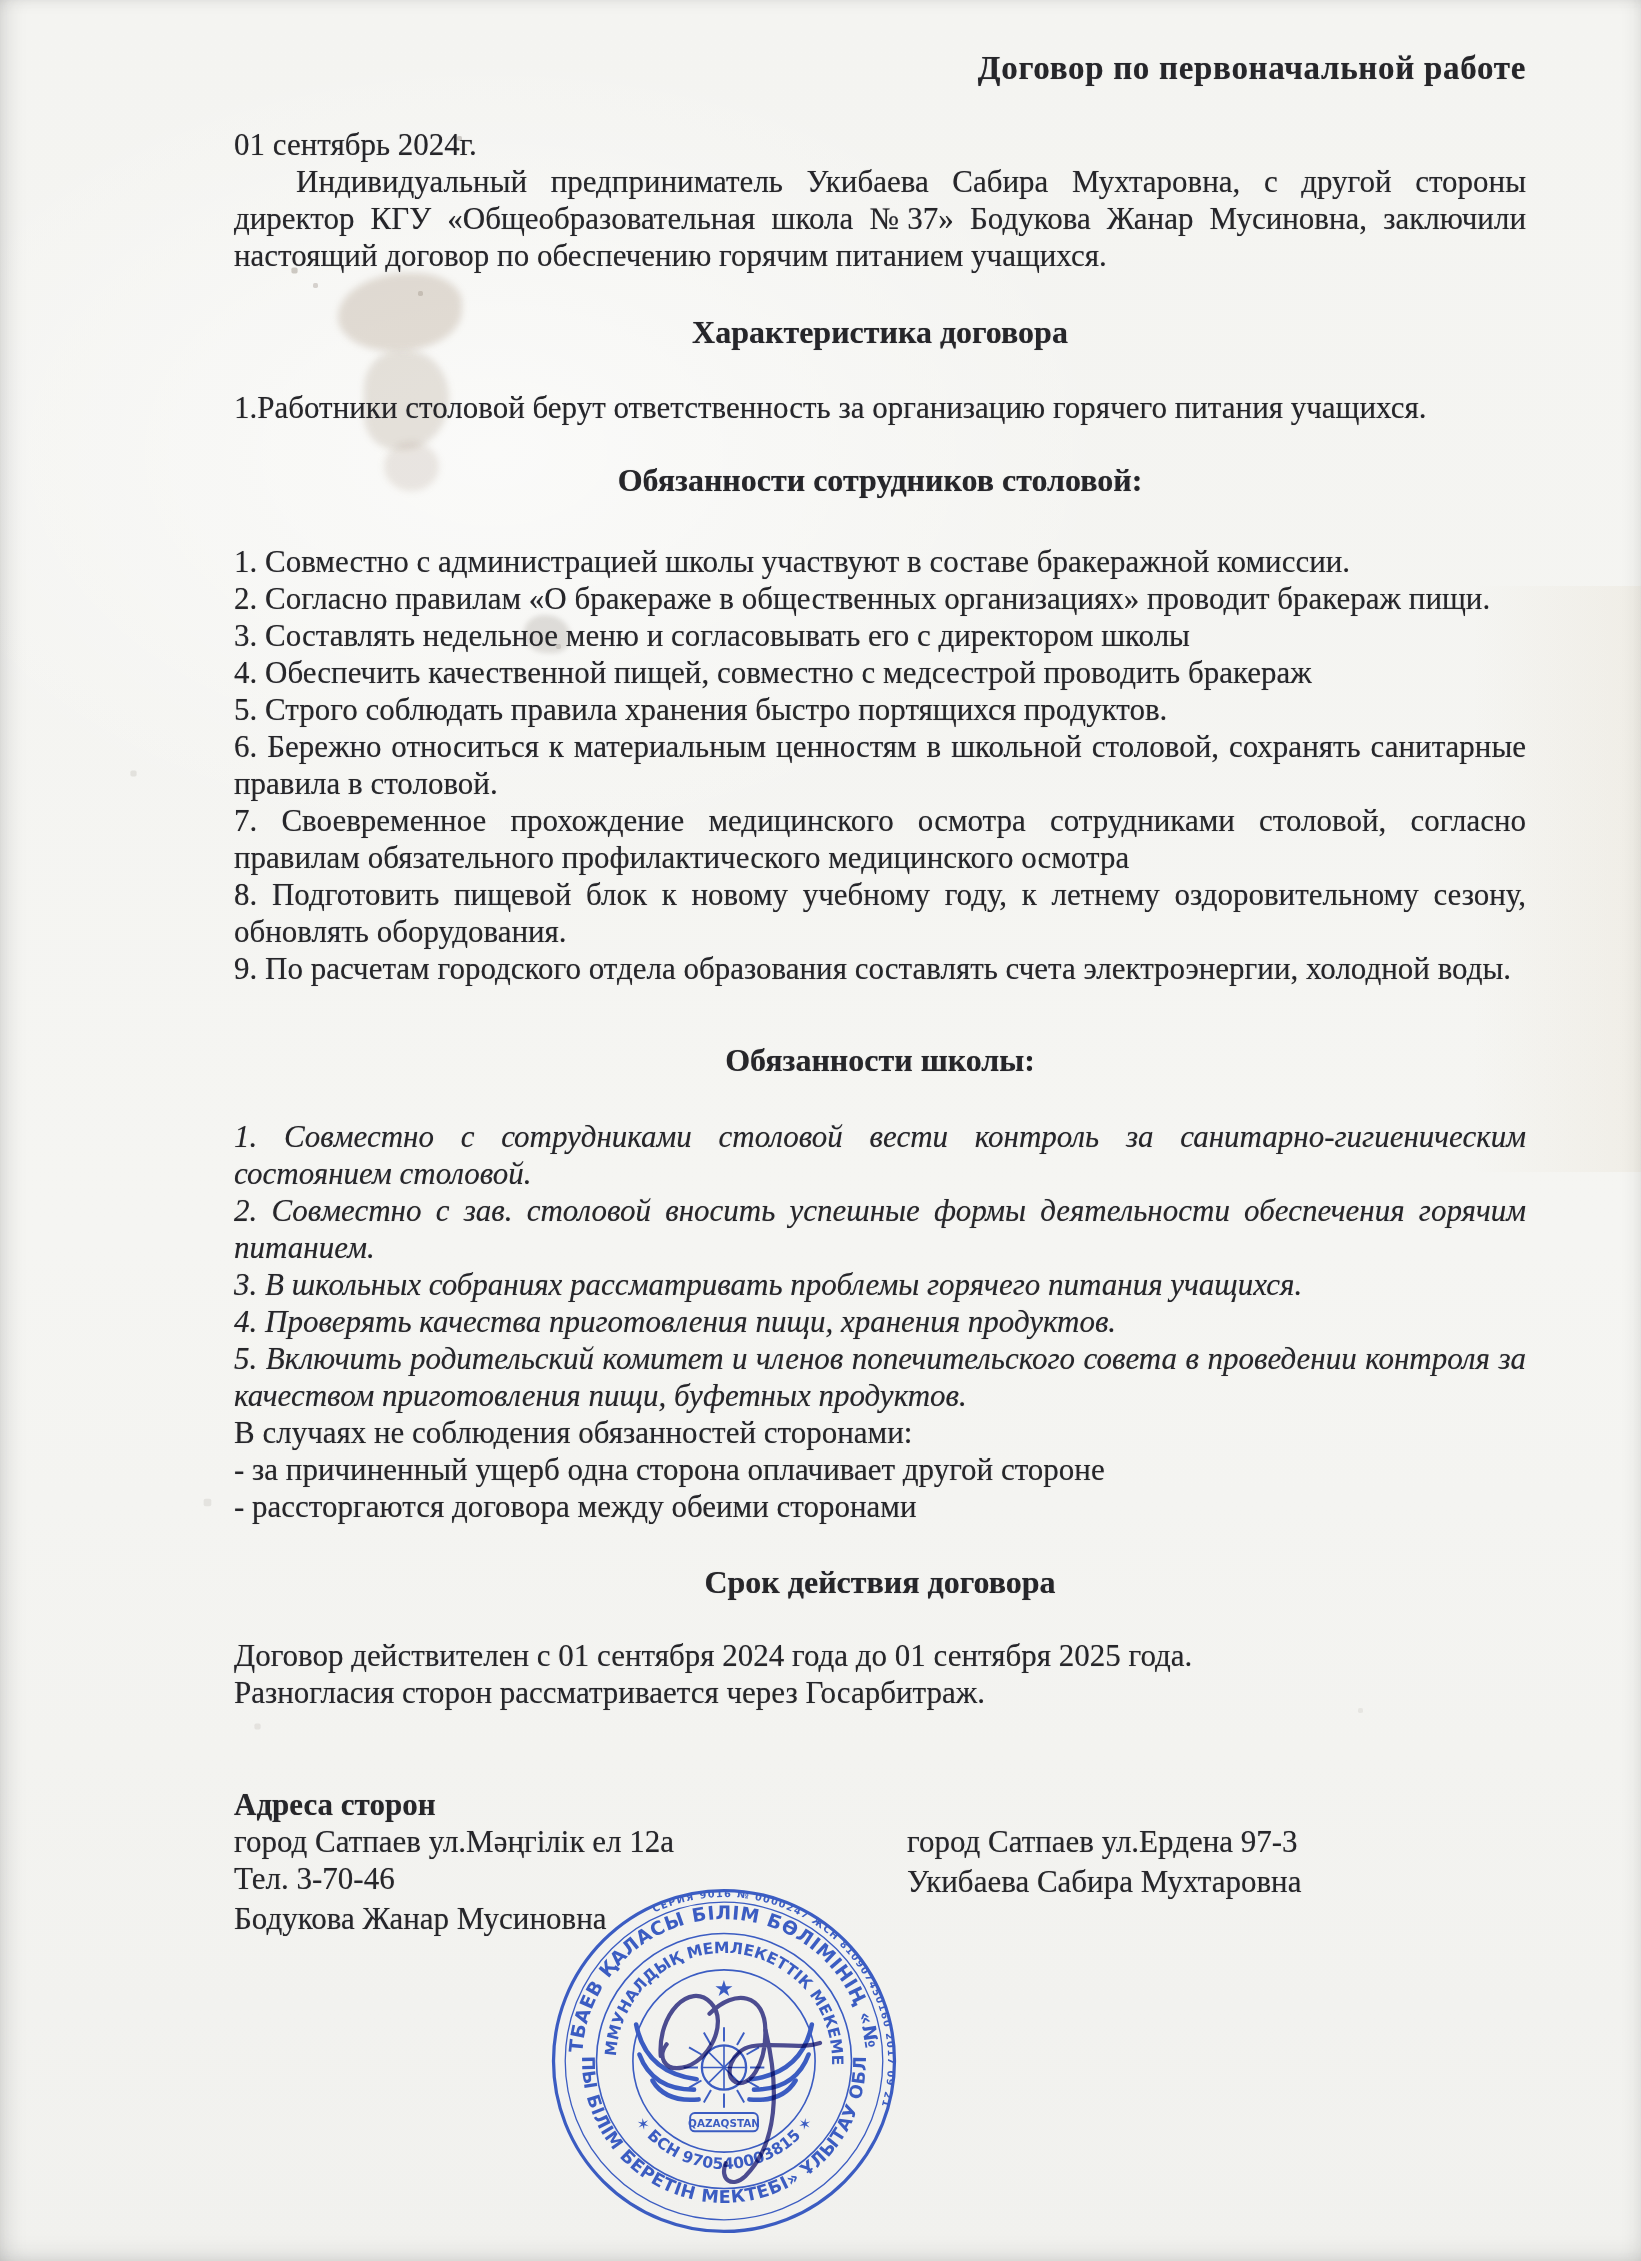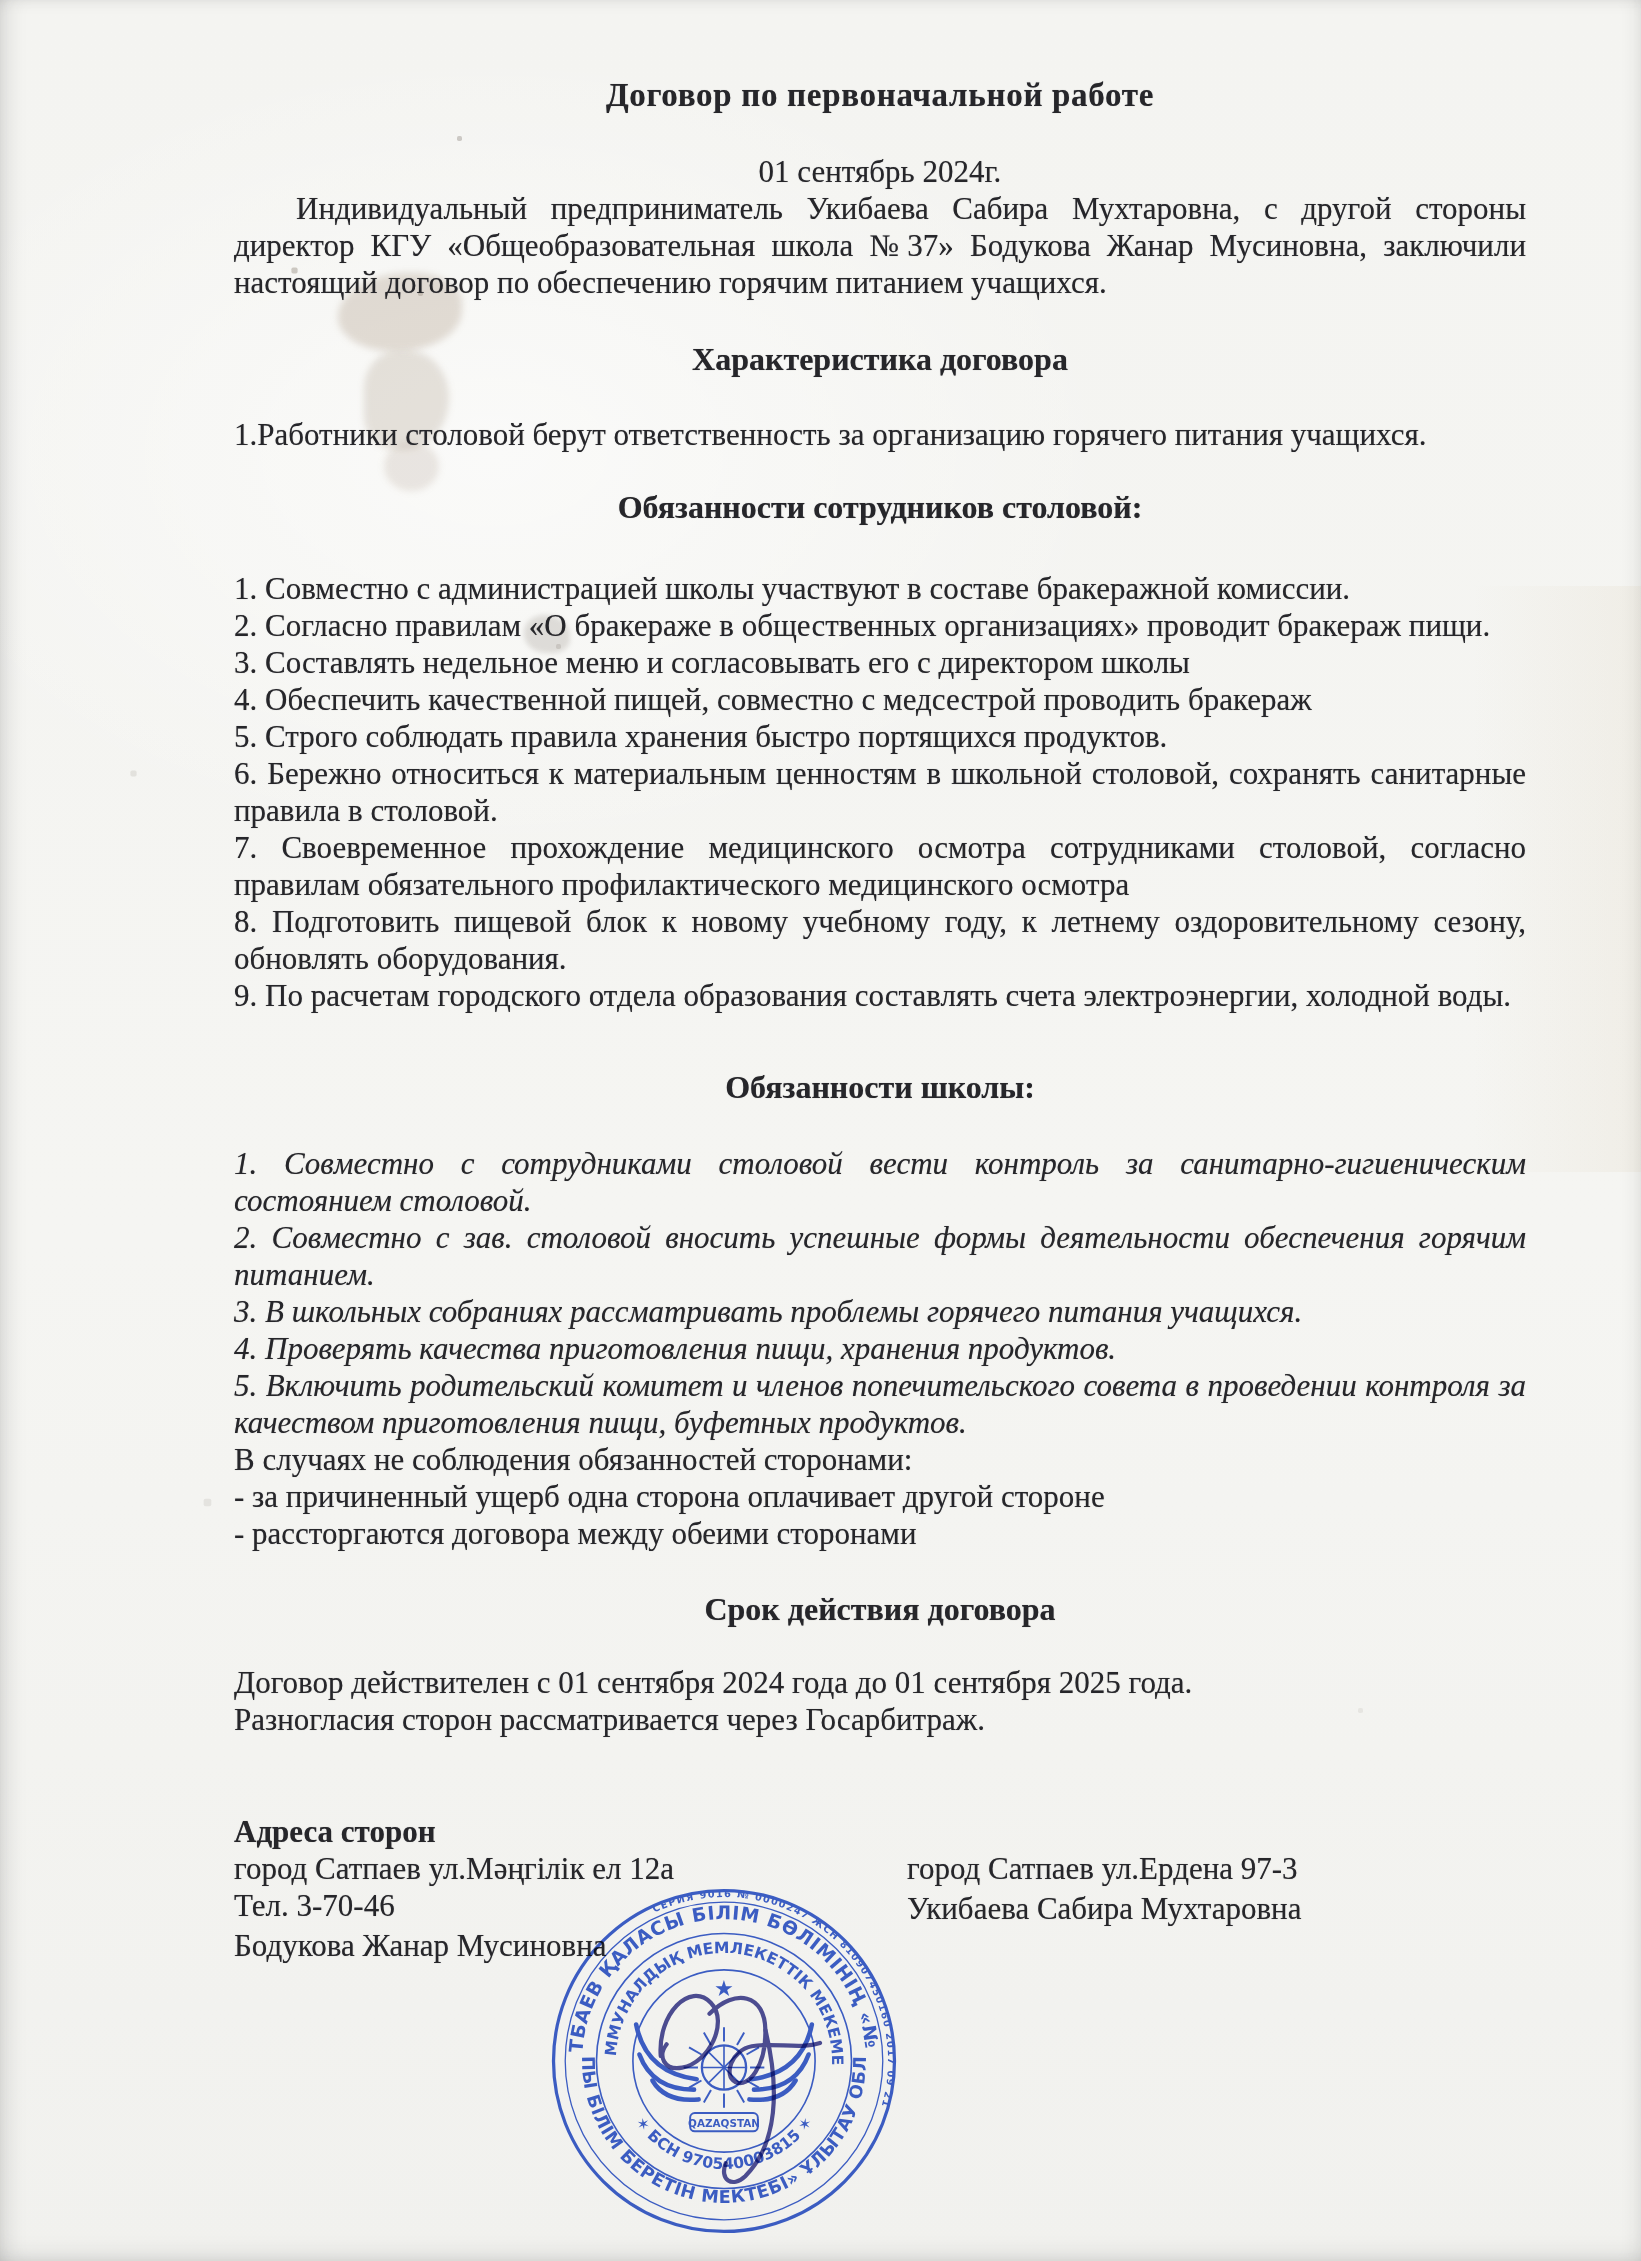--- a/index.html
+++ b/index.html
@@ -16,22 +16,22 @@
       inset 0 13px 18px -14.3px rgba(40,40,45,.10);
     overflow:hidden;
     font-family:"Liberation Serif","DejaVu Serif",serif;
     color:#26262a;
   }
   .content {
     position:absolute; left:234px; top:0; width:1292px; z-index:2;
     font-size:31px; line-height:37px;
     text-shadow:0 0 0.8px rgba(40,40,45,.5);
   }
-  .title { margin-top:76px; font-weight:bold; font-size:33px; line-height:39px; text-align:center; letter-spacing:0.7px; }
-  .date  { margin-top:38px; text-align:center; }
+  .title { margin-top:49px; font-weight:bold; font-size:33px; line-height:39px; text-align:right; letter-spacing:0.7px; }
+  .date  { margin-top:38px; text-align:left; }
   .intro { margin-top:0; text-indent:62px; text-align:justify; }
   .h { font-weight:bold; text-align:center; font-size:32px; }
   .h-char   { margin-top:40px; }
   .p-char   { margin-top:38px; }
   .h-staff  { margin-top:36px; }
   .list-staff  { margin-top:44px; }
   .h-school { margin-top:55px; }
   .list-school { margin-top:39px;font-style:italic; }
   .h-parties { margin-top:38px; }
   .h-term   { margin-top:39px; }

